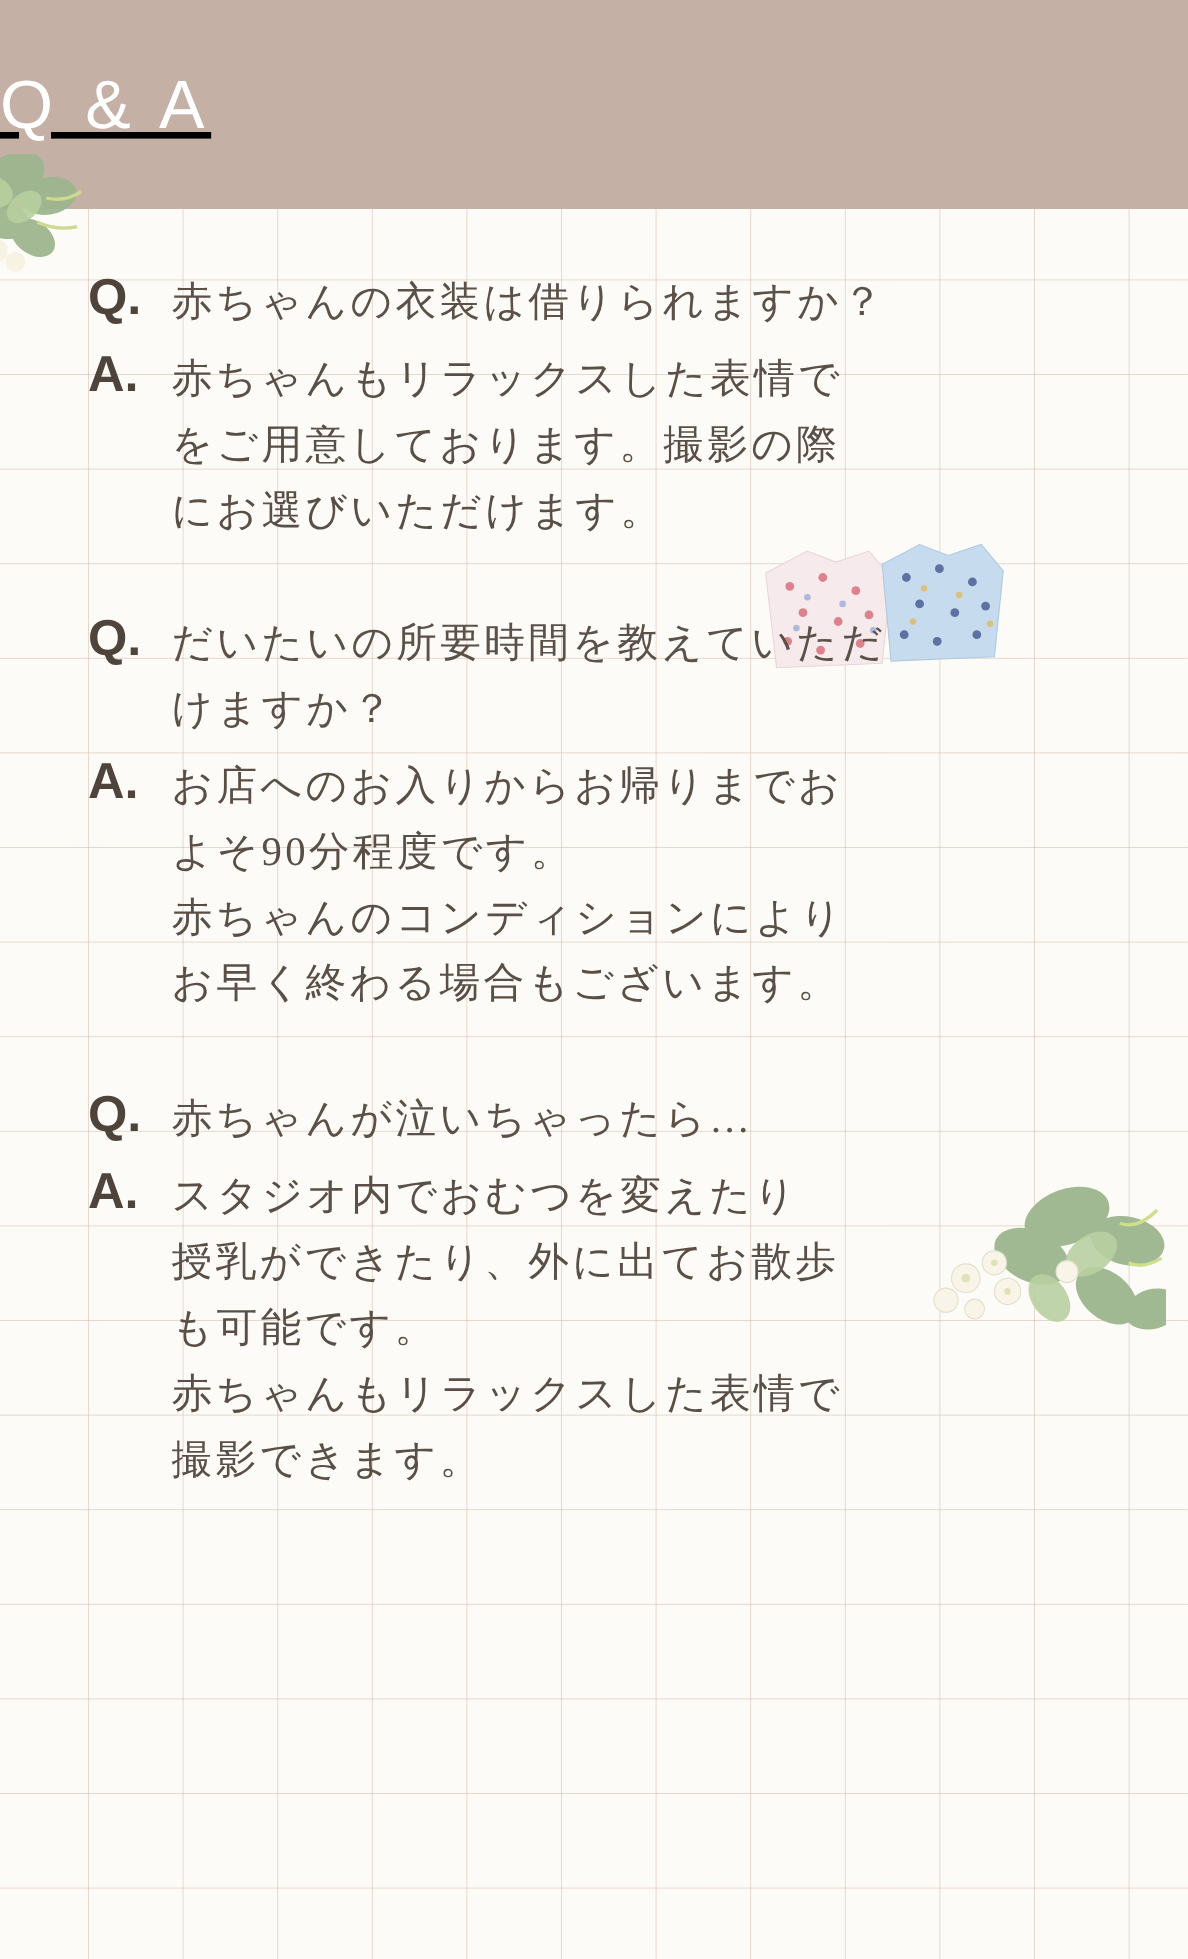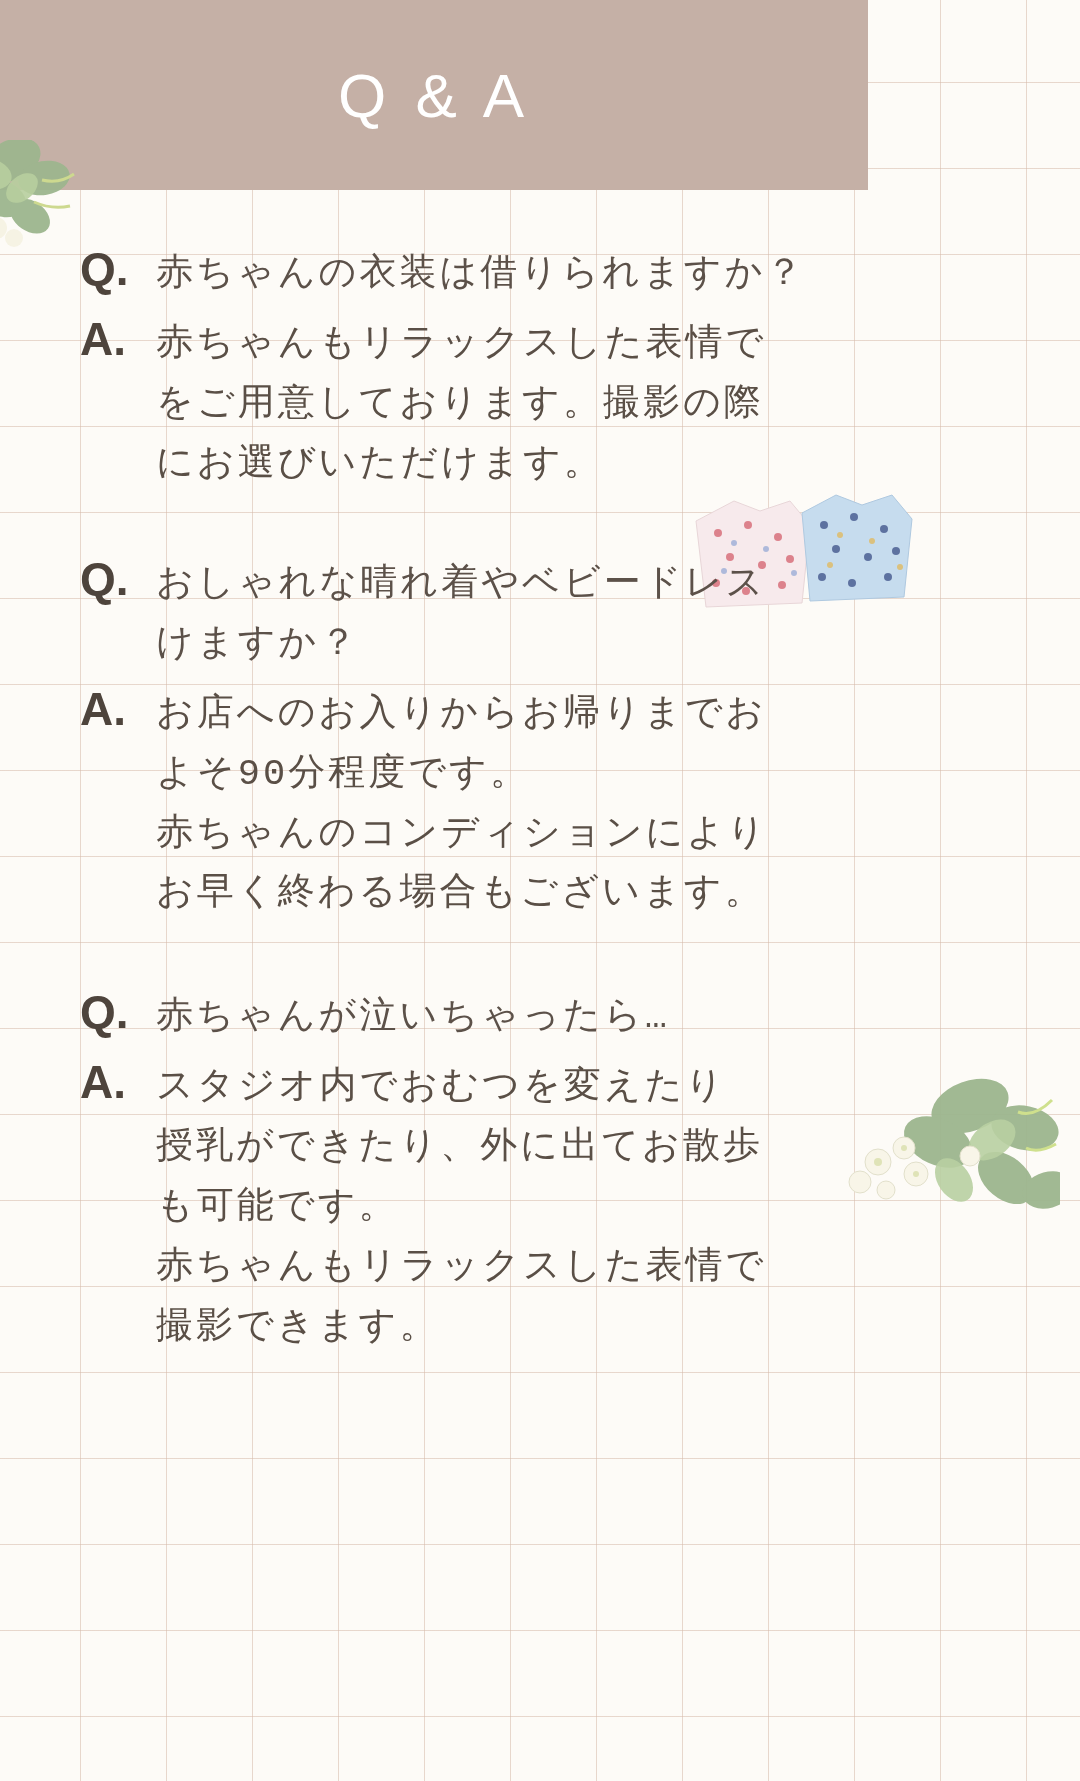--- a/index.html
+++ b/index.html
@@ -25,26 +25,26 @@
       linear-gradient(to bottom, rgba(214,186,170,0.55) 1px, transparent 1px);
     background-size: 86px 86px;
     background-position: -6px -4px;
   }
 
   
   #header-band {
     position: absolute;
     top: 0;
     left: 0;
-    width: 868px;
+    width: 1080px;
     height: 190px;
     background: #c5b0a6;
     display: flex;
     align-items: center;
-    justify-content: center;
+    text-decoration: underline;
   }
   #header-title {
     color: #ffffff;
     font-size: 62px;
     letter-spacing: 6px;
     font-weight: 400;
     font-family: "Liberation Sans", sans-serif;
   }
 
   
@@ -77,21 +77,21 @@
   .qa-text {
     flex: 1;
     padding-left: 64px;
     padding-right: 68px;
     box-sizing: border-box;
     font-size: 37px;
     line-height: 1.62;
     letter-spacing: 3px;
     color: #5a4f46;
     white-space: pre-line;
-    font-family: Liberation Mono, monospace;
+    font-family: Liberation Serif, serif;
   }
   .qa-row.question .qa-text { color: #5c5149; }
 
   .block-gap-1 { height: 42px; }
   .block-gap-2 { height: 46px; }
 
   
   .leaf-top-left {
     position: absolute;
     left: -18px;
@@ -235,21 +235,21 @@
 をご用意しております。撮影の際
 にお選びいただけます。</div>
       </div>
     </div>
 
     <div class="block-gap-1"></div>
 
     <div class="qa-block">
       <div class="qa-row question">
         <div class="qa-marker">Q.</div>
-        <div class="qa-text">おしゃれな晴れ着やベビードレス
+        <div class="qa-text">だいたいの所要時間を教えていただ
 けますか？</div>
       </div>
       <div class="qa-row answer">
         <div class="qa-marker">A.</div>
         <div class="qa-text">お店へのお入りからお帰りまでお
 よそ90分程度です。
 赤ちゃんのコンディションにより
 お早く終わる場合もございます。</div>
       </div>
     </div>

